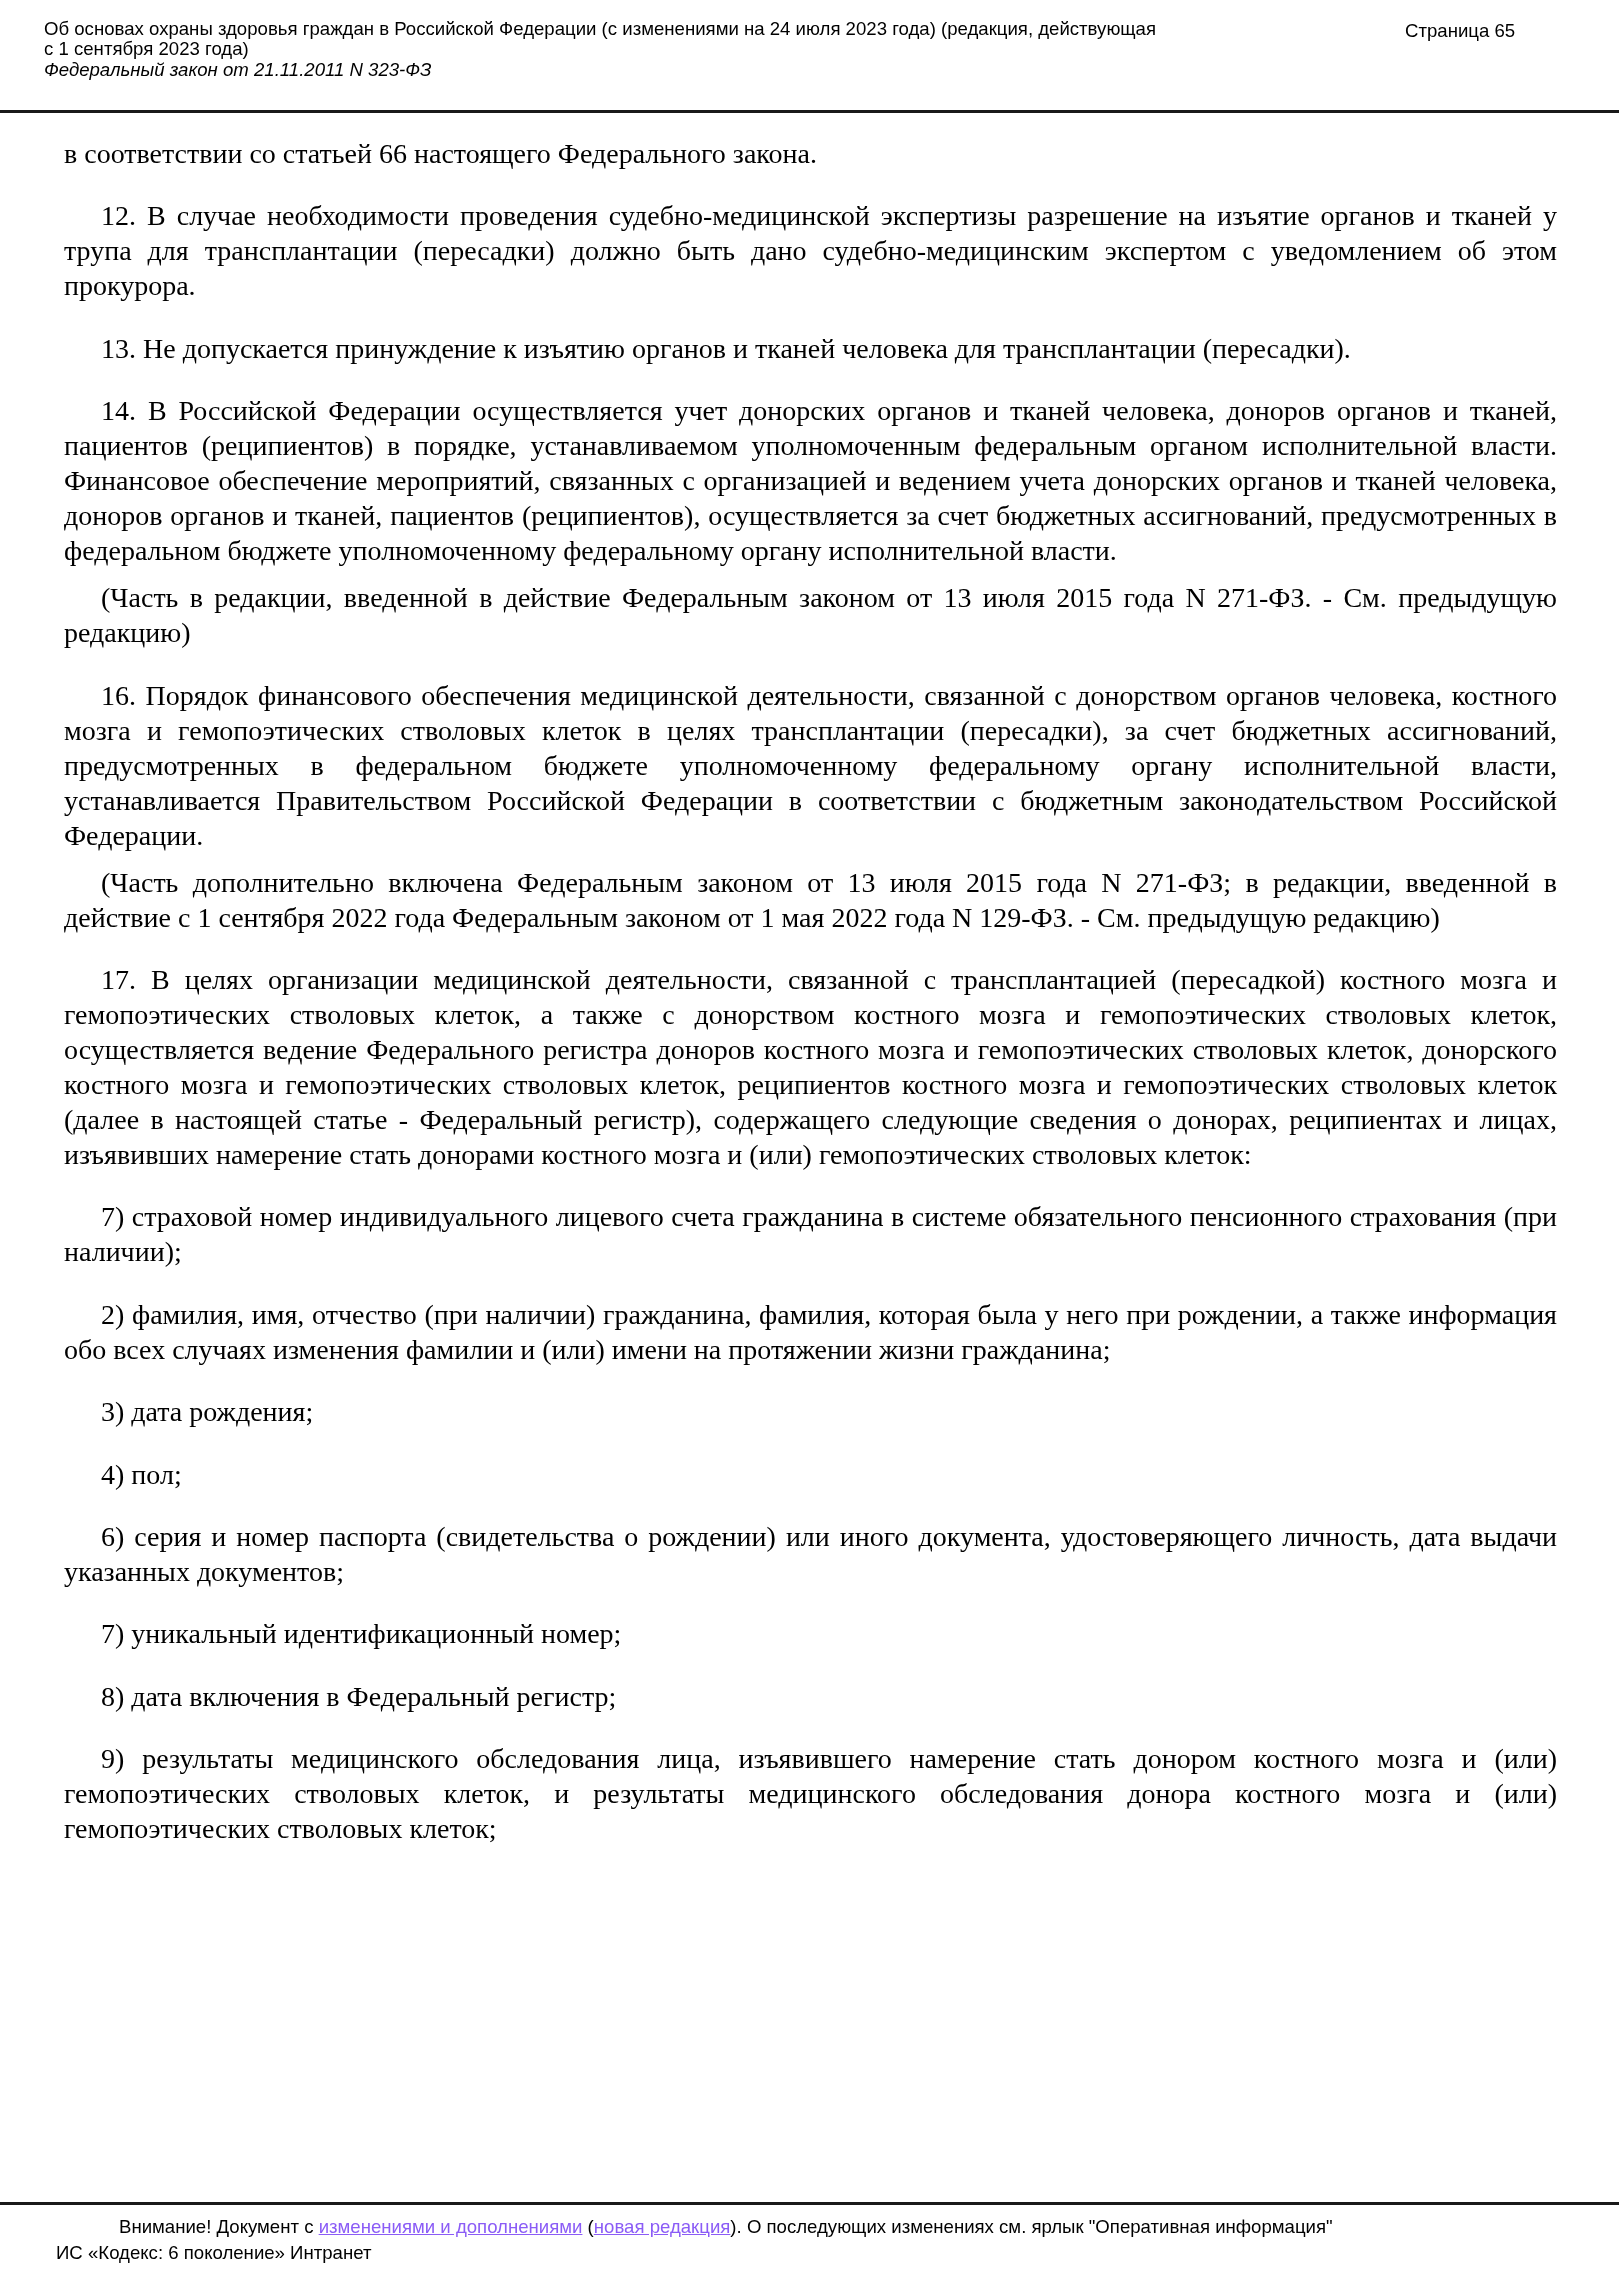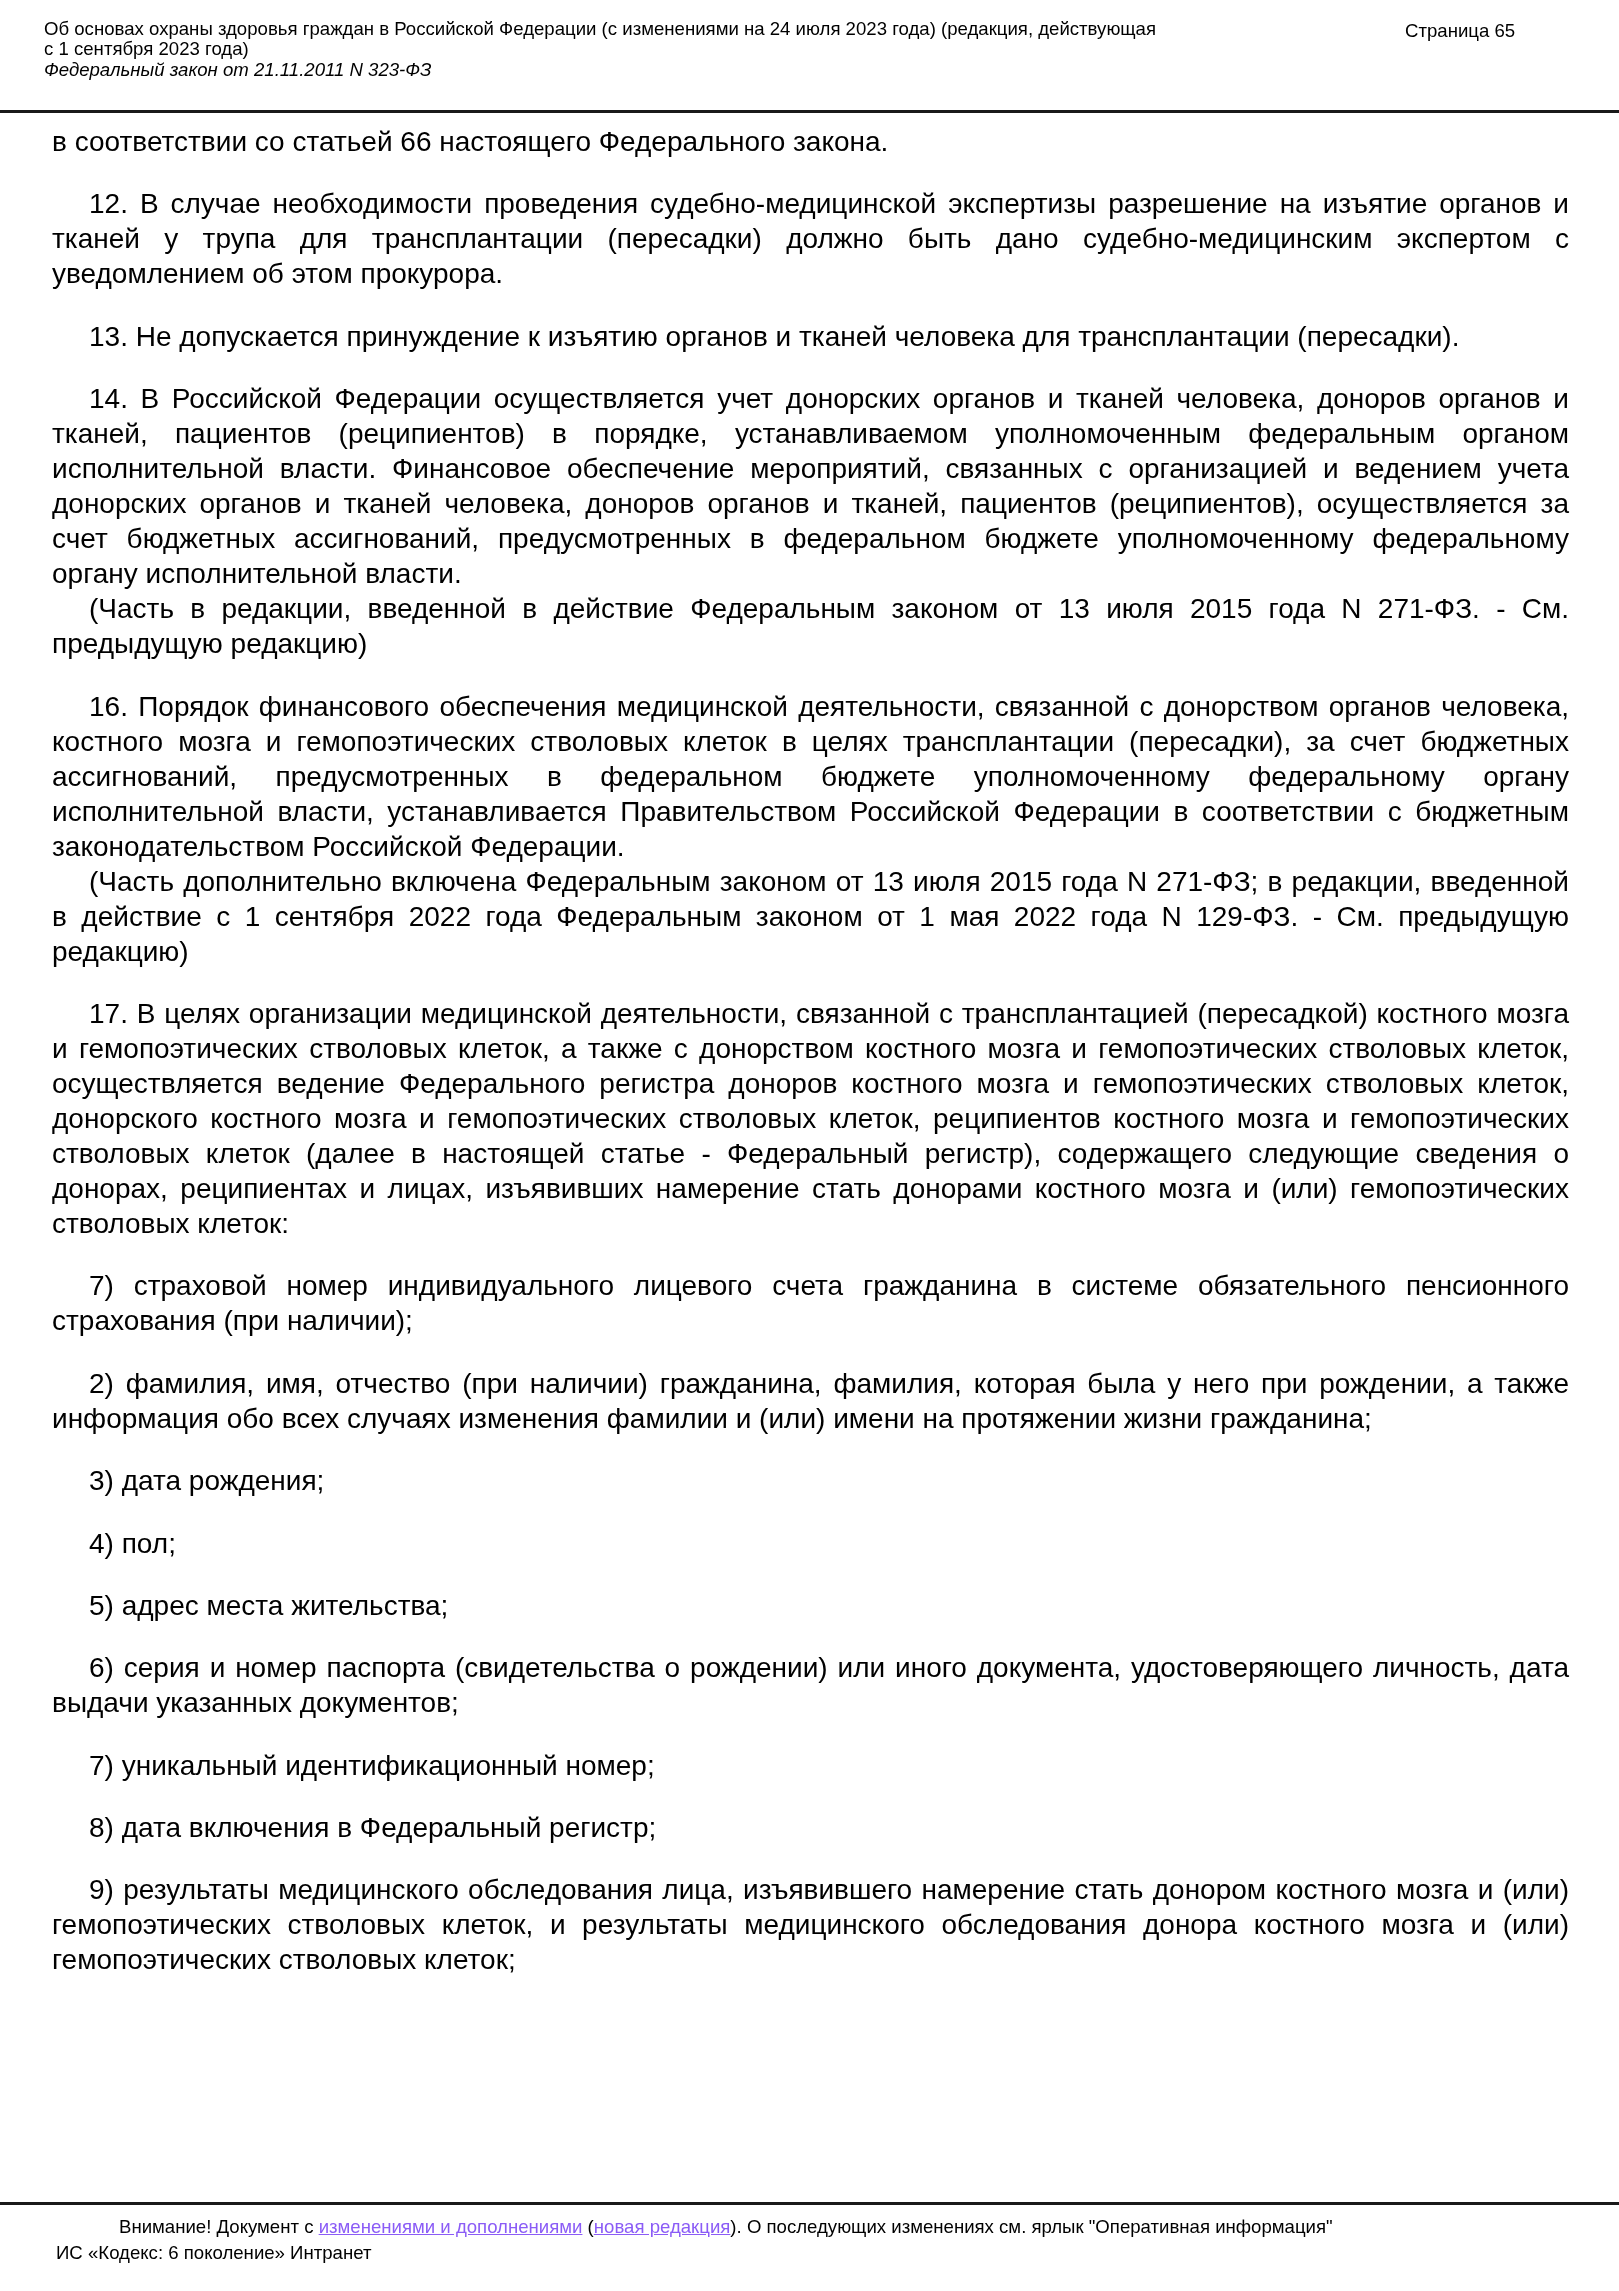--- a/index.html
+++ b/index.html
@@ -34,21 +34,21 @@
   }
   
   .doc-body {
     position: absolute;
     top: 124px; left: 52px;
     width: 1517px;
     font-size: 28px;
     line-height: 35px;
     text-align: justify;
   }
-  .doc-body p.para { text-indent: 37px; margin: 0; }
+  .doc-body p.para { text-indent: 37px; margin: 12px; font-family: Liberation Serif, serif; }
   .doc-body p.gap  { margin-top: 27.4px; }
   .doc-body p.flush { text-indent: 0; }
   
   .rule-bottom {
     position: absolute;
     top: 2202px; left: 0;
     width: 1619px; height: 2.9px;
     background: #191919;
   }
   .page-footer {
@@ -84,21 +84,20 @@
   <p class="para gap">13. Не допускается принуждение к изъятию органов и тканей человека для трансплантации (пересадки).</p>
   <p class="para gap">14. В Российской Федерации осуществляется учет донорских органов и тканей человека, доноров органов и тканей, пациентов (реципиентов) в порядке, устанавливаемом уполномоченным федеральным органом исполнительной власти. Финансовое обеспечение мероприятий, связанных с организацией и ведением учета донорских органов и тканей человека, доноров органов и тканей, пациентов (реципиентов), осуществляется за счет бюджетных ассигнований, предусмотренных в федеральном бюджете уполномоченному федеральному органу исполнительной власти.</p>
   <p class="para">(Часть в редакции, введенной в действие Федеральным законом от 13 июля 2015 года N 271-ФЗ. - См. предыдущую редакцию)</p>
   <p class="para gap">16. Порядок финансового обеспечения медицинской деятельности, связанной с донорством органов человека, костного мозга и гемопоэтических стволовых клеток в целях трансплантации (пересадки), за счет бюджетных ассигнований, предусмотренных в федеральном бюджете уполномоченному федеральному органу исполнительной власти, устанавливается Правительством Российской Федерации в соответствии с бюджетным законодательством Российской Федерации.</p>
   <p class="para">(Часть дополнительно включена Федеральным законом от 13 июля 2015 года N 271-ФЗ; в редакции, введенной в действие с 1 сентября 2022 года Федеральным законом от 1 мая 2022 года N 129-ФЗ. - См. предыдущую редакцию)</p>
   <p class="para gap">17. В целях организации медицинской деятельности, связанной с трансплантацией (пересадкой) костного мозга и гемопоэтических стволовых клеток, а также с донорством костного мозга и гемопоэтических стволовых клеток, осуществляется ведение Федерального регистра доноров костного мозга и гемопоэтических стволовых клеток, донорского костного мозга и гемопоэтических стволовых клеток, реципиентов костного мозга и гемопоэтических стволовых клеток (далее в настоящей статье - Федеральный регистр), содержащего следующие сведения о донорах, реципиентах и лицах, изъявивших намерение стать донорами костного мозга и (или) гемопоэтических стволовых клеток:</p>
   <p class="para gap">7) страховой номер индивидуального лицевого счета гражданина в системе обязательного пенсионного страхования (при наличии);</p>
   <p class="para gap">2) фамилия, имя, отчество (при наличии) гражданина, фамилия, которая была у него при рождении, а также информация обо всех случаях изменения фамилии и (или) имени на протяжении жизни гражданина;</p>
   <p class="para gap">3) дата рождения;</p>
   <p class="para gap">4) пол;</p>
-  <p class="para gap">5) адрес места жительства;</p>
   <p class="para gap">6) серия и номер паспорта (свидетельства о рождении) или иного документа, удостоверяющего личность, дата выдачи указанных документов;</p>
   <p class="para gap">7) уникальный идентификационный номер;</p>
   <p class="para gap">8) дата включения в Федеральный регистр;</p>
   <p class="para gap">9) результаты медицинского обследования лица, изъявившего намерение стать донором костного мозга и (или) гемопоэтических стволовых клеток, и результаты медицинского обследования донора костного мозга и (или) гемопоэтических стволовых клеток;</p>
 </div>
 
 <div class="rule-bottom"></div>
 
 <div class="page-footer">
   <div class="f-line1"><span>Внимание! Документ с </span><a>изменениями и дополнениями</a><span> (</span><a>новая редакция</a><span>). О последующих изменениях см. ярлык "Оперативная информация"</span></div>

